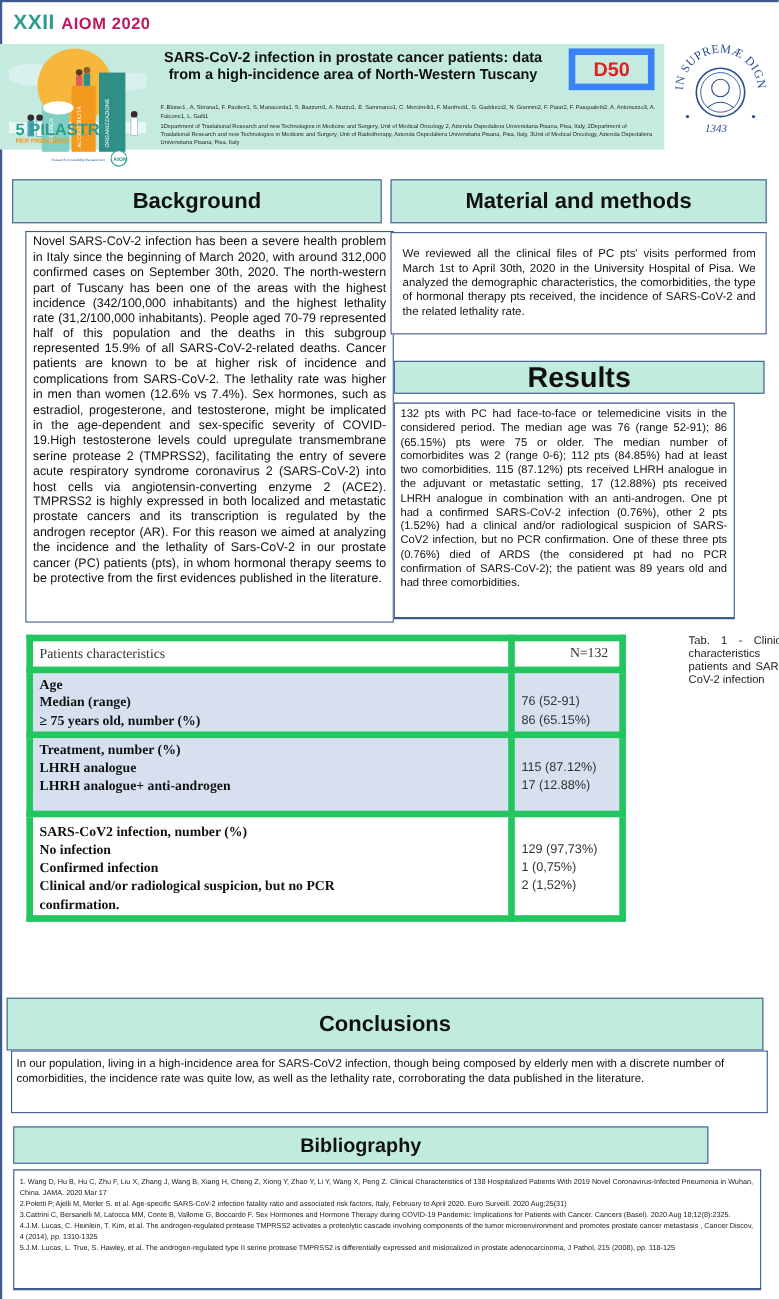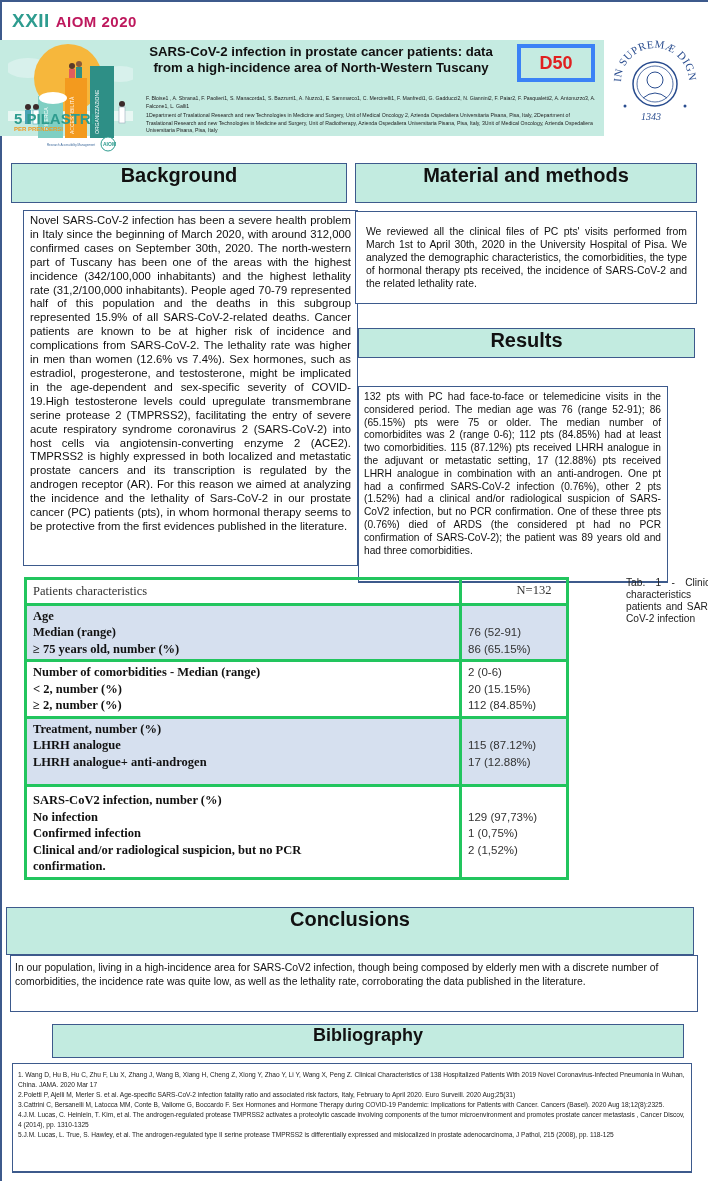--- a/index.html
+++ b/index.html
@@ -7,34 +7,34 @@
   .frame { position:absolute; left:0; top:0; width:706px; height:1179px; border-left:2px solid #3d5a8c; border-top:2px solid #3d5a8c; }
   
   .logo-left { position:absolute; left:8px; top:6px; width:125px; height:150px; }
   .aiom-title { position:absolute; left:12px; top:10px; font-weight:bold; font-size:19px; color:#2e9c8f; letter-spacing:0.5px; }
   .aiom-title .year { color:#be185d; font-size:15px; }
   .header-band { position:absolute; left:0; top:40px; width:604px; height:96px; background:#c5ebe1; }
   .pilastri { position:absolute; left:14px; top:110px; font-weight:bold; font-size:15px; color:#2e9c8f; }
   .pilastri-sub { position:absolute; left:14px; top:126px; font-size:6px; color:#f39a1e; font-weight:bold; }
   .tiny-credit { position:absolute; left:26px; top:143px; width:90px; font-size:3px; color:#3d6a9c; text-align:center; line-height:4px; }
   .title { position:absolute; left:140px; top:44px; width:362px; text-align:center; font-weight:bold; font-size:13.2px; line-height:16px; }
-  .badge { position:absolute; left:517px; top:44px; width:78px; height:38px; border:4px solid #3b82f6; box-sizing:border-box; display:flex; align-items:center; justify-content:center; color:#e02020; font-weight:bold; font-size:18px; }
+  .badge { position:absolute; left:517px; top:44px; width:78px; height:38px; border:6px solid #3b82f6; box-sizing:border-box; display:flex; align-items:center; justify-content:center; color:#e02020; font-weight:bold; font-size:18px; }
   .authors { position:absolute; left:146px; top:94px; width:450px; font-size:5.2px; line-height:8px; color:#222; }
   .affil { position:absolute; left:146px; top:112px; width:450px; font-size:5.2px; line-height:7.5px; color:#222; }
   .seal { position:absolute; left:607px; top:20px; width:96px; height:110px; }
   
-  .sec-head { position:absolute; background:#c2ebe0; border:1px solid #3d5a8c; box-sizing:border-box; display:flex; justify-content:center; font-weight:bold; color:#111; font-family:"Liberation Sans", sans-serif; }
+  .sec-head { position:absolute; background:#c2ebe0; border:1px solid #3d5a8c; box-sizing:border-box; display:flex; align-items:center; justify-content:center; font-weight:bold; color:#111; font-family:"Liberation Sans", sans-serif; }
   .box { position:absolute; border:1px solid #3d5a8c; box-sizing:border-box; background:#fff; }
   .justify { text-align:justify; }
   .bg-text { font-size:11.3px; line-height:13.9px; padding:3px 6px; overflow:hidden;margin-left:12px; }
   .mm-text { font-size:10.4px; line-height:13.1px; padding:13px 9px 0 10px; }
   .res-text { font-size:10.2px; line-height:12.8px; padding:4px 6px 0 5px; }
   
   .tbl { position:absolute; left:24px; top:577px; width:545px; border-collapse:collapse; font-family:"Liberation Serif", serif; font-size:12.5px; border:2px solid #6e90c4; }
-  .tbl td { border:3px solid #22c55e; vertical-align:top; padding:2px 6px; }
+  .tbl td { border:6px solid #22c55e; vertical-align:top; padding:2px 6px; }
   .tbl .hdr td { font-weight:normal; color:#333; padding:3px 6px; }
   .tbl .shade td { background:#d6e0ef; }
   .tbl .lbl { width:420px; font-weight:bold; line-height:16.5px; }
   .tbl .val { font-family:"Liberation Sans", sans-serif; font-size:11.5px; color:#333; line-height:16.5px; }
   .tab-caption { position:absolute; left:626px; top:577px; width:92px; font-size:10.2px; line-height:12px; color:#222; text-align:justify; }
   .concl-text { font-size:10.4px; line-height:14px; padding:5px 4px; color:#111; }
   .bib-text { font-size:6.6px; line-height:10px; padding:6px 5px; color:#222; }
   .bib-item { margin:0; }
 </style>
 </head>
@@ -112,55 +112,43 @@
   <span>Novel SARS-CoV-2 infection has been a severe health problem in Italy since the beginning of March 2020, with around 312,000 confirmed cases on September 30th, 2020. The north-western part of Tuscany has been one of the areas with the highest incidence (342/100,000 inhabitants) and the highest lethality rate (31,2/100,000 inhabitants). People aged 70-79 represented half of this population and the deaths in this subgroup represented 15.9% of all SARS-CoV-2-related deaths. Cancer patients are known to be at higher risk of incidence and complications from SARS-CoV-2. The lethality rate was higher in men than women (12.6% vs 7.4%). Sex hormones, such as estradiol, progesterone, and testosterone, might be implicated in the age-dependent and sex-specific severity of COVID-19.High testosterone levels could upregulate transmembrane serine protease 2 (TMPRSS2), facilitating the entry of severe acute respiratory syndrome coronavirus 2 (SARS-CoV-2) into host cells via angiotensin-converting enzyme 2 (ACE2). TMPRSS2 is highly expressed in both localized and metastatic prostate cancers and its transcription is regulated by the androgen receptor (AR). For this reason we aimed at analyzing the incidence and the lethality of Sars-CoV-2 in our prostate cancer (PC) patients (pts), in whom hormonal therapy seems to be protective from the first evidences published in the literature.</span>
 </div>
 
 <div class="sec-head" style="left:355px; top:163px; width:342px; height:40px; font-size:20px;">
   <span>Material and methods</span>
 </div>
 <div class="box mm-text justify" style="left:355px; top:211px; width:342px; height:93px;">
   <span>We reviewed all the clinical files of PC pts' visits performed from March 1st to April 30th, 2020 in the University Hospital of Pisa. We analyzed the demographic characteristics, the comorbidities, the type of hormonal therapy pts received, the incidence of SARS-CoV-2 and the related lethality rate.</span>
 </div>
 
-<div class="sec-head" style="left:358px; top:328px; width:337px; height:30px; font-size:20px;">
+<div class="sec-head" style="left:358px; top:328px; width:337px; height:30px; font-size:26px;">
   <span>Results</span>
 </div>
-<div class="box res-text justify" style="left:358px; top:366px; width:310px; height:197px; border-bottom:2px solid #3d5a8c;margin-top:20px;">
+<div class="box res-text justify" style="left:358px; top:366px; width:310px; height:197px; border-bottom:2px solid #3d5a8c;">
   <span>132 pts with PC had face-to-face or telemedicine visits in the considered period. The median age was 76 (range 52-91); 86 (65.15%) pts were 75 or older. The median number of comorbidites was 2 (range 0-6); 112 pts (84.85%) had at least two comorbidities. 115 (87.12%) pts received LHRH analogue in the adjuvant or metastatic setting, 17 (12.88%) pts received LHRH analogue in combination with an anti-androgen. One pt had a confirmed SARS-CoV-2 infection (0.76%), other 2 pts (1.52%) had a clinical and/or radiological suspicion of SARS-CoV2 infection, but no PCR confirmation. One of these three pts (0.76%) died of ARDS (the considered pt had no PCR confirmation of SARS-CoV-2); the patient was 89 years old and had three comorbidities.</span>
 </div>
 
 <table class="tbl">
   <tbody>
       <tr class="hdr">
     <td class="lbl" style="font-weight:normal;">Patients characteristics</td>
     <td style="text-align:center;padding-left:46px;">N=132</td>
   </tr>
   <tr class="shade">
     <td class="lbl">
       <div>Age</div>
       <div>Median (range)</div>
       <div>≥ 75 years old, number (%)</div>
     </td>
     <td class="val">
       <div>&nbsp;</div>
       <div>76 (52-91)</div>
       <div>86 (65.15%)</div>
-    </td>
-  </tr>
-  <tr>
-    <td class="lbl">
-      <div>Number of comorbidities - Median (range)</div>
-      <div>&lt; 2, number (%)</div>
-      <div>≥ 2, number (%)</div>
-    </td>
-    <td class="val">
-      <div>2 (0-6)</div>
-      <div>20 (15.15%)</div>
-      <div>112 (84.85%)</div>
     </td>
   </tr>
   <tr class="shade">
     <td class="lbl" style="padding-bottom:14px;">
       <div>Treatment, number (%)</div>
       <div>LHRH analogue</div>
       <div>LHRH analogue+ anti-androgen</div>
     </td>
     <td class="val">
       <div>&nbsp;</div>
@@ -186,21 +174,21 @@
   </table>
 <div class="tab-caption">Tab. 1 - Clinical characteristics of patients and SARS-CoV-2 infection</div>
 
 <div class="sec-head" style="left:6px; top:907px; width:688px; height:48px; font-size:20px;">
   <span>Conclusions</span>
 </div>
 <div class="box concl-text" style="left:10px; top:955px; width:688px; height:57px;">
   <span>In our population, living in a high-incidence area for SARS-CoV2 infection, though being composed by elderly men with a discrete number of comorbidities, the incidence rate was quite low, as well as the lethality rate, corroborating the data published in the literature.</span>
 </div>
 
-<div class="sec-head" style="left:12px; top:1024px; width:632px; height:34px; font-size:18px;margin-left:40px;">
+<div class="sec-head" style="left:12px; top:1024px; width:632px; height:34px; font-size:18px;">
   <span>Bibliography</span>
 </div>
 <div class="box bib-text" style="left:12px; top:1063px; width:680px; height:110px; border-bottom:2px solid #3d5a8c;">
   <p class="bib-item">1. Wang D, Hu B, Hu C, Zhu F, Liu X, Zhang J, Wang B, Xiang H, Cheng Z, Xiong Y, Zhao Y, Li Y, Wang X, Peng Z. Clinical Characteristics of 138 Hospitalized Patients With 2019 Novel Coronavirus-Infected Pneumonia in Wuhan, China. JAMA. 2020 Mar 17</p>
   <p class="bib-item">2.Poletti P, Ajelli M, Merler S. et al. Age-specific SARS-CoV-2 infection fatality ratio and associated risk factors, Italy, February to April 2020. Euro Surveill. 2020 Aug;25(31)</p>
   <p class="bib-item">3.Cattrini C, Bersanelli M, Latocca MM, Conte B, Vallome G, Boccardo F. Sex Hormones and Hormone Therapy during COVID-19 Pandemic: Implications for Patients with Cancer. Cancers (Basel). 2020 Aug 18;12(8):2325.</p>
   <p class="bib-item">4.J.M. Lucas, C. Heinlein, T. Kim, et al. The androgen-regulated protease TMPRSS2 activates a proteolytic cascade involving components of the tumor microenvironment and promotes prostate cancer metastasis , Cancer Discov, 4 (2014), pp. 1310-1325</p>
   <p class="bib-item">5.J.M. Lucas, L. True, S. Hawley, et al. The androgen-regulated type II serine protease TMPRSS2 is differentially expressed and mislocalized in prostate adenocarcinoma, J Pathol, 215 (2008), pp. 118-125</p>
 </div>
 

